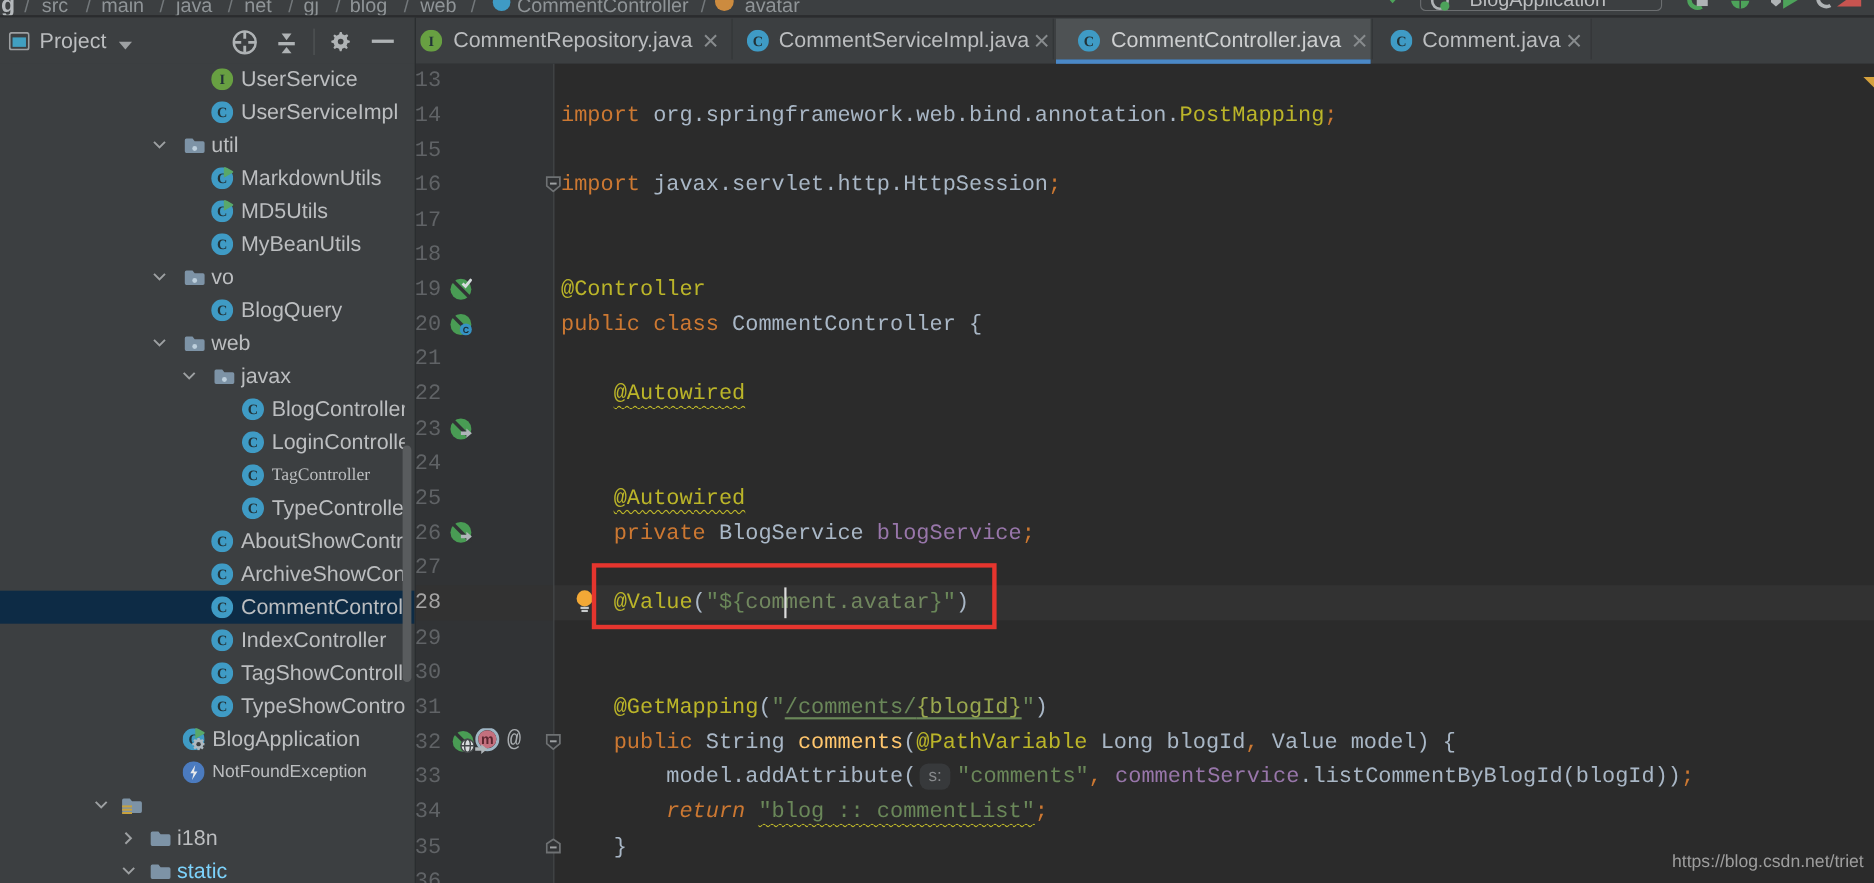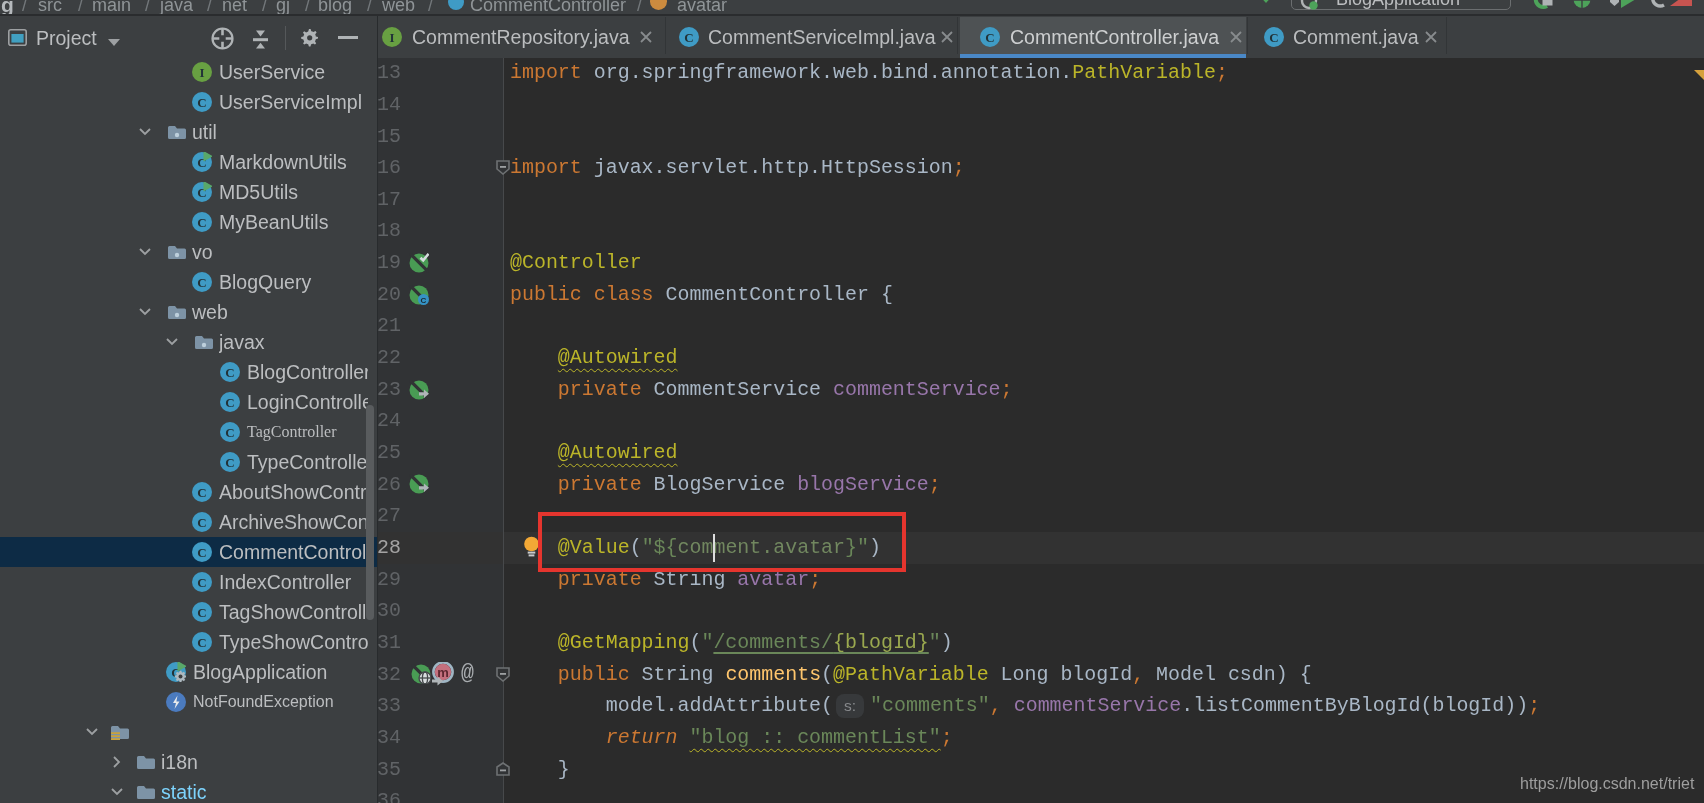--- a/index.html
+++ b/index.html
@@ -292,51 +292,49 @@
 <div style="position:absolute;left:1293px;top:25px;height:24px;line-height:24px;font-size:19.5px;color:#BBBDBF;white-space:nowrap;">Comment.java</div>
 <div style="position:absolute;left:1421px;top:27px;width:20px;height:20px;"><svg width="20" height="20" viewBox="0 0 20 20" style="">
         <path d="M 5 5 L 15 15 M 15 5 L 5 15" stroke="#878B8D" stroke-width="1.8"></path>
       </svg></div>
 <div style="position:absolute;left:665px;top:17px;width:1px;height:37px;background:#323537;"></div>
 <div style="position:absolute;left:957px;top:17px;width:1px;height:37px;background:#323537;"></div>
 <div style="position:absolute;left:1247px;top:17px;width:1px;height:37px;background:#323537;"></div>
 <div style="position:absolute;left:1446px;top:17px;width:1px;height:37px;background:#323537;"></div>
 
 <div class="ln" style="top:57.2px;color:#606366;">13</div>
-<div class="cl" style="top:57.2px;"><span style="color:#CC7832;">import</span><span style="color:#A9B7C6;"> org.springframework.web.bind.annotation.</span><span style="color:#BBB529;">PathVariable</span><span style="color:#CC7832;">;</span></div>
 <div class="ln" style="top:88.8px;color:#606366;">14</div>
+<div class="cl" style="top:88.8px;"><span style="color:#CC7832;">import</span><span style="color:#A9B7C6;"> org.springframework.web.bind.annotation.</span><span style="color:#BBB529;">PostMapping</span><span style="color:#CC7832;">;</span></div>
 <div class="ln" style="top:120.5px;color:#606366;">15</div>
 <div class="ln" style="top:152.1px;color:#606366;">16</div>
 <div class="cl" style="top:152.1px;"><span style="color:#CC7832;">import</span><span style="color:#A9B7C6;"> javax.servlet.http.HttpSession</span><span style="color:#CC7832;">;</span></div>
 <div class="ln" style="top:183.8px;color:#606366;">17</div>
 <div class="ln" style="top:215.4px;color:#606366;">18</div>
 <div class="ln" style="top:247.1px;color:#606366;">19</div>
 <div class="cl" style="top:247.1px;"><span style="color:#BBB529;text-align:right;">@Controller</span></div>
 <div class="ln" style="top:278.8px;color:#606366;">20</div>
 <div class="cl" style="top:278.8px;"><span style="color:#CC7832;">public class </span><span style="color:#A9B7C6;">CommentController {</span></div>
 <div class="ln" style="top:310.4px;color:#606366;">21</div>
 <div class="ln" style="top:342.0px;color:#606366;">22</div>
 <div class="cl" style="top:342.0px;"><span style="color:#fff;">    </span><span style="color:#BBB529;text-decoration:underline wavy #BBB529;text-decoration-thickness:1px;text-underline-offset:5px;">@Autowired</span></div>
 <div class="ln" style="top:373.7px;color:#606366;">23</div>
-<div class="cl" style="top:373.7px;"><span style="color:#CC7832;">    private </span><span style="color:#A9B7C6;">CommentService </span><span style="color:#9876AA;">commentService</span><span style="color:#CC7832;">;</span></div>
 <div class="ln" style="top:405.3px;color:#606366;">24</div>
 <div class="ln" style="top:437.0px;color:#606366;">25</div>
 <div class="cl" style="top:437.0px;"><span style="color:#fff;">    </span><span style="color:#BBB529;text-decoration:underline wavy #BBB529;text-decoration-thickness:1px;text-underline-offset:5px;">@Autowired</span></div>
 <div class="ln" style="top:468.6px;color:#606366;">26</div>
 <div class="cl" style="top:468.6px;"><span style="color:#CC7832;">    private </span><span style="color:#A9B7C6;">BlogService </span><span style="color:#9876AA;">blogService</span><span style="color:#CC7832;">;</span></div>
 <div class="ln" style="top:500.3px;color:#606366;">27</div>
 <div class="ln" style="top:532.0px;color:#A4A3A3;">28</div>
 <div class="cl" style="top:532.0px;"><span style="color:#fff;">    </span><span style="color:#BBB529;">@Value</span><span style="color:#A9B7C6;">(</span><span style="color:#6A8759;">"</span><span style="color:#6A8759;">${</span><span style="color:#71875F;">comment.avatar</span><span style="color:#6A8759;">}</span><span style="color:#6A8759;">"</span><span style="color:#A9B7C6;">)</span></div>
 <div class="ln" style="top:563.6px;color:#606366;">29</div>
-<div class="cl" style="top:563.6px;"><span style="color:#CC7832;">    private </span><span style="color:#A9B7C6;">String </span><span style="color:#9876AA;">avatar</span><span style="color:#CC7832;">;</span></div>
 <div class="ln" style="top:595.2px;color:#606366;">30</div>
 <div class="ln" style="top:626.9px;color:#606366;">31</div>
 <div class="cl" style="top:626.9px;"><span style="color:#fff;">    </span><span style="color:#BBB529;">@GetMapping</span><span style="color:#A9B7C6;">(</span><span style="color:#6A8759;">"</span><span style="color:#6A8759;text-decoration:underline solid #6A8759;text-decoration-thickness:1.5px;text-underline-offset:4px;">/comments/</span><span style="color:#9AA84F;text-decoration:underline solid #6A8759;text-decoration-thickness:1.5px;text-underline-offset:4px;">{blogId}</span><span style="color:#6A8759;">"</span><span style="color:#A9B7C6;">)</span></div>
 <div class="ln" style="top:658.6px;color:#606366;">32</div>
-<div class="cl" style="top:658.6px;"><span style="color:#CC7832;">    public </span><span style="color:#A9B7C6;">String </span><span style="color:#FFC66D;">comments</span><span style="color:#A9B7C6;">(</span><span style="color:#BBB529;">@PathVariable</span><span style="color:#A9B7C6;"> Long blogId</span><span style="color:#CC7832;">,</span><span style="color:#A9B7C6;"> Model csdn) {</span></div>
+<div class="cl" style="top:658.6px;"><span style="color:#CC7832;">    public </span><span style="color:#A9B7C6;">String </span><span style="color:#FFC66D;">comments</span><span style="color:#A9B7C6;">(</span><span style="color:#BBB529;">@PathVariable</span><span style="color:#A9B7C6;"> Long blogId</span><span style="color:#CC7832;">,</span><span style="color:#A9B7C6;"> Value model) {</span></div>
 <div class="ln" style="top:690.2px;color:#606366;">33</div>
 <div class="cl" style="top:690.2px;"><span style="color:#A9B7C6;">        model.addAttribute(</span><span style="display:inline-block;height:24px;line-height:24px;padding:0 8px;border-radius:8px;background:#37393B;color:#87898C;font-size:15.5px;font-family:'Liberation Sans',sans-serif;vertical-align:middle;margin:0 6px 0 3px;">s:</span><span style="color:#6A8759;">"comments"</span><span style="color:#CC7832;">,</span><span style="color:#A9B7C6;"> </span><span style="color:#9876AA;">commentService</span><span style="color:#A9B7C6;">.listCommentByBlogId(blogId))</span><span style="color:#CC7832;">;</span></div>
 <div class="ln" style="top:721.9px;color:#606366;">34</div>
 <div class="cl" style="top:721.9px;"><span style="color:#CC7832;font-style:italic;">        return </span><span style="color:#6A8759;text-decoration:underline wavy #BBB529;text-decoration-thickness:1px;text-underline-offset:5px;">"blog :: commentList"</span><span style="color:#CC7832;">;</span></div>
 <div class="ln" style="top:753.5px;color:#606366;">35</div>
 <div class="cl" style="top:753.5px;"><span style="color:#A9B7C6;">    }</span></div>
 <div class="ln" style="top:785.1px;color:#606366;">36</div>
 <div style="position:absolute;left:409px;top:252.89999999999998px;width:20px;height:20px;"><svg width="20" height="20" viewBox="0 0 20 20" style="">
         <circle cx="10" cy="10" r="9.5" fill="#499C54"></circle>
         <rect x="-3" y="8" width="26" height="3.2" fill="#313335" transform="rotate(45 10 10)"></rect>

